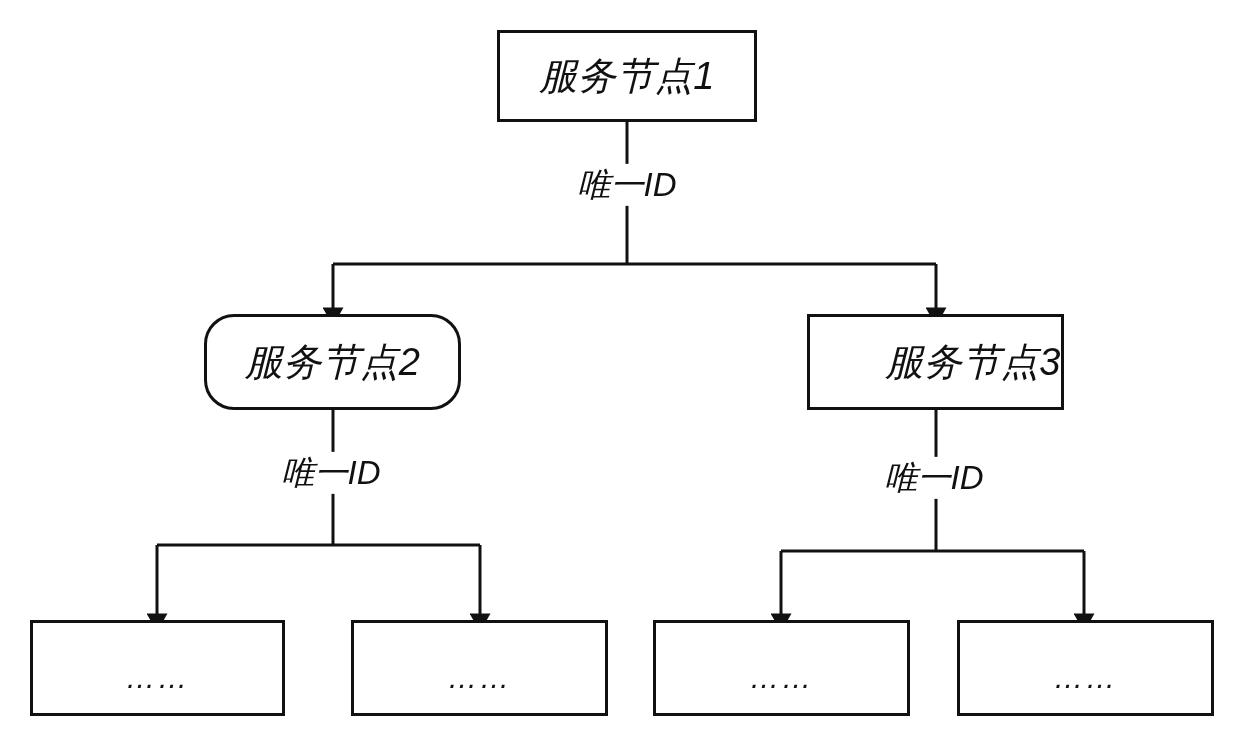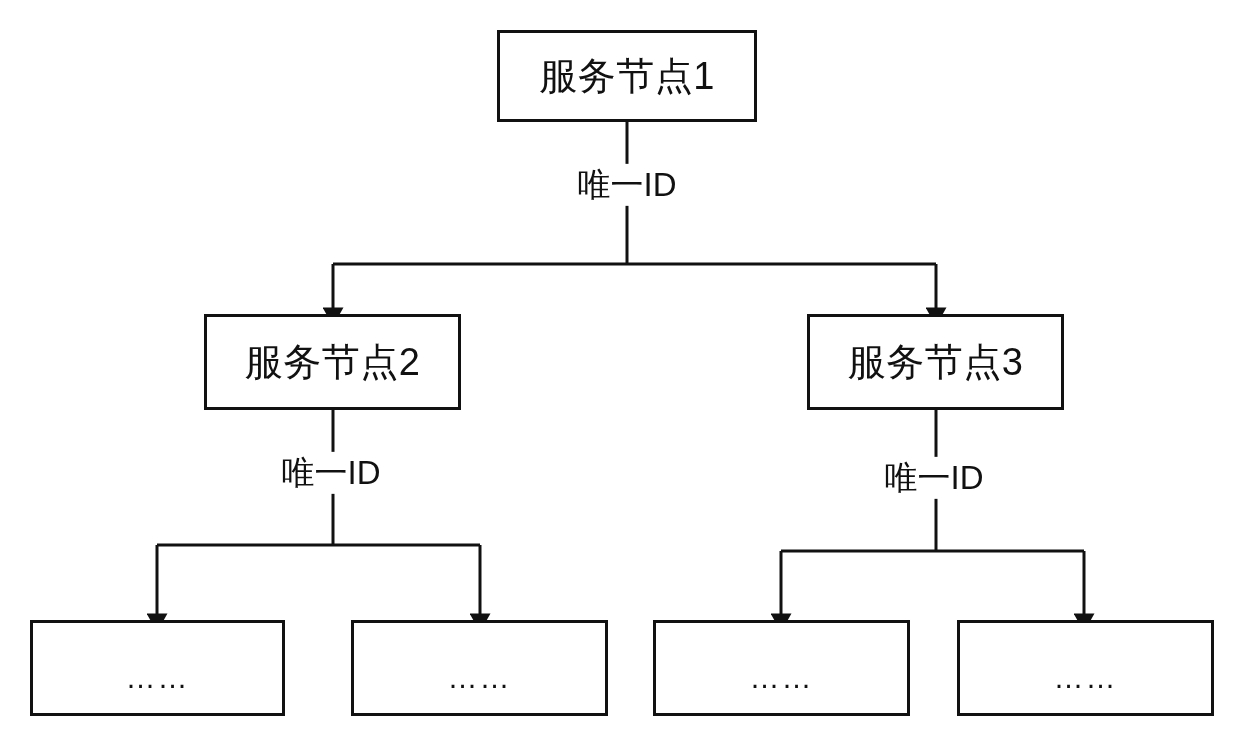--- a/index.html
+++ b/index.html
@@ -12,20 +12,21 @@
     height: 746px;
     font-family: "Liberation Sans", "DejaVu Sans", sans-serif;
     color: #000000;
     overflow: hidden;
   }
   #diagram-canvas {
     position: relative;
     width: 1240px;
     height: 746px;
     background: #ffffff;
+    font-style: italic;
   }
   #connector-layer {
     position: absolute;
     left: 0;
     top: 0;
     width: 1240px;
     height: 746px;
   }
   .node-box {
     position: absolute;
@@ -95,25 +96,25 @@
       <path d="M781,551 L1084,551"></path>
       <path d="M781,551 L781,617" marker-end="url(#arrowhead)"></path>
       <path d="M1084,551 L1084,617" marker-end="url(#arrowhead)"></path>
     </g>
   </svg>
 
   <div class="node-box" style="left:497px; top:30px; width:260px; height:92px;">
     <span class="node-label">服务节点1</span>
   </div>
 
-  <div class="node-box" style="left:204px; top:314px; width:257px; height:96px;">
+  <div class="node-box" style="left:204px; top:314px; width:257px; height:96px;border-radius:30px;">
     <span class="node-label">服务节点2</span>
   </div>
 
-  <div class="node-box" style="left:807px; top:314px; width:257px; height:96px;">
+  <div class="node-box" style="left:807px; top:314px; width:257px; height:96px;justify-content:flex-end;">
     <span class="node-label">服务节点3</span>
   </div>
 
   <div class="node-box" style="left:30px; top:620px; width:255px; height:96px;">
     <span class="ellipsis-label">……</span>
   </div>
 
   <div class="node-box" style="left:351px; top:620px; width:257px; height:96px;">
     <span class="ellipsis-label">……</span>
   </div>

